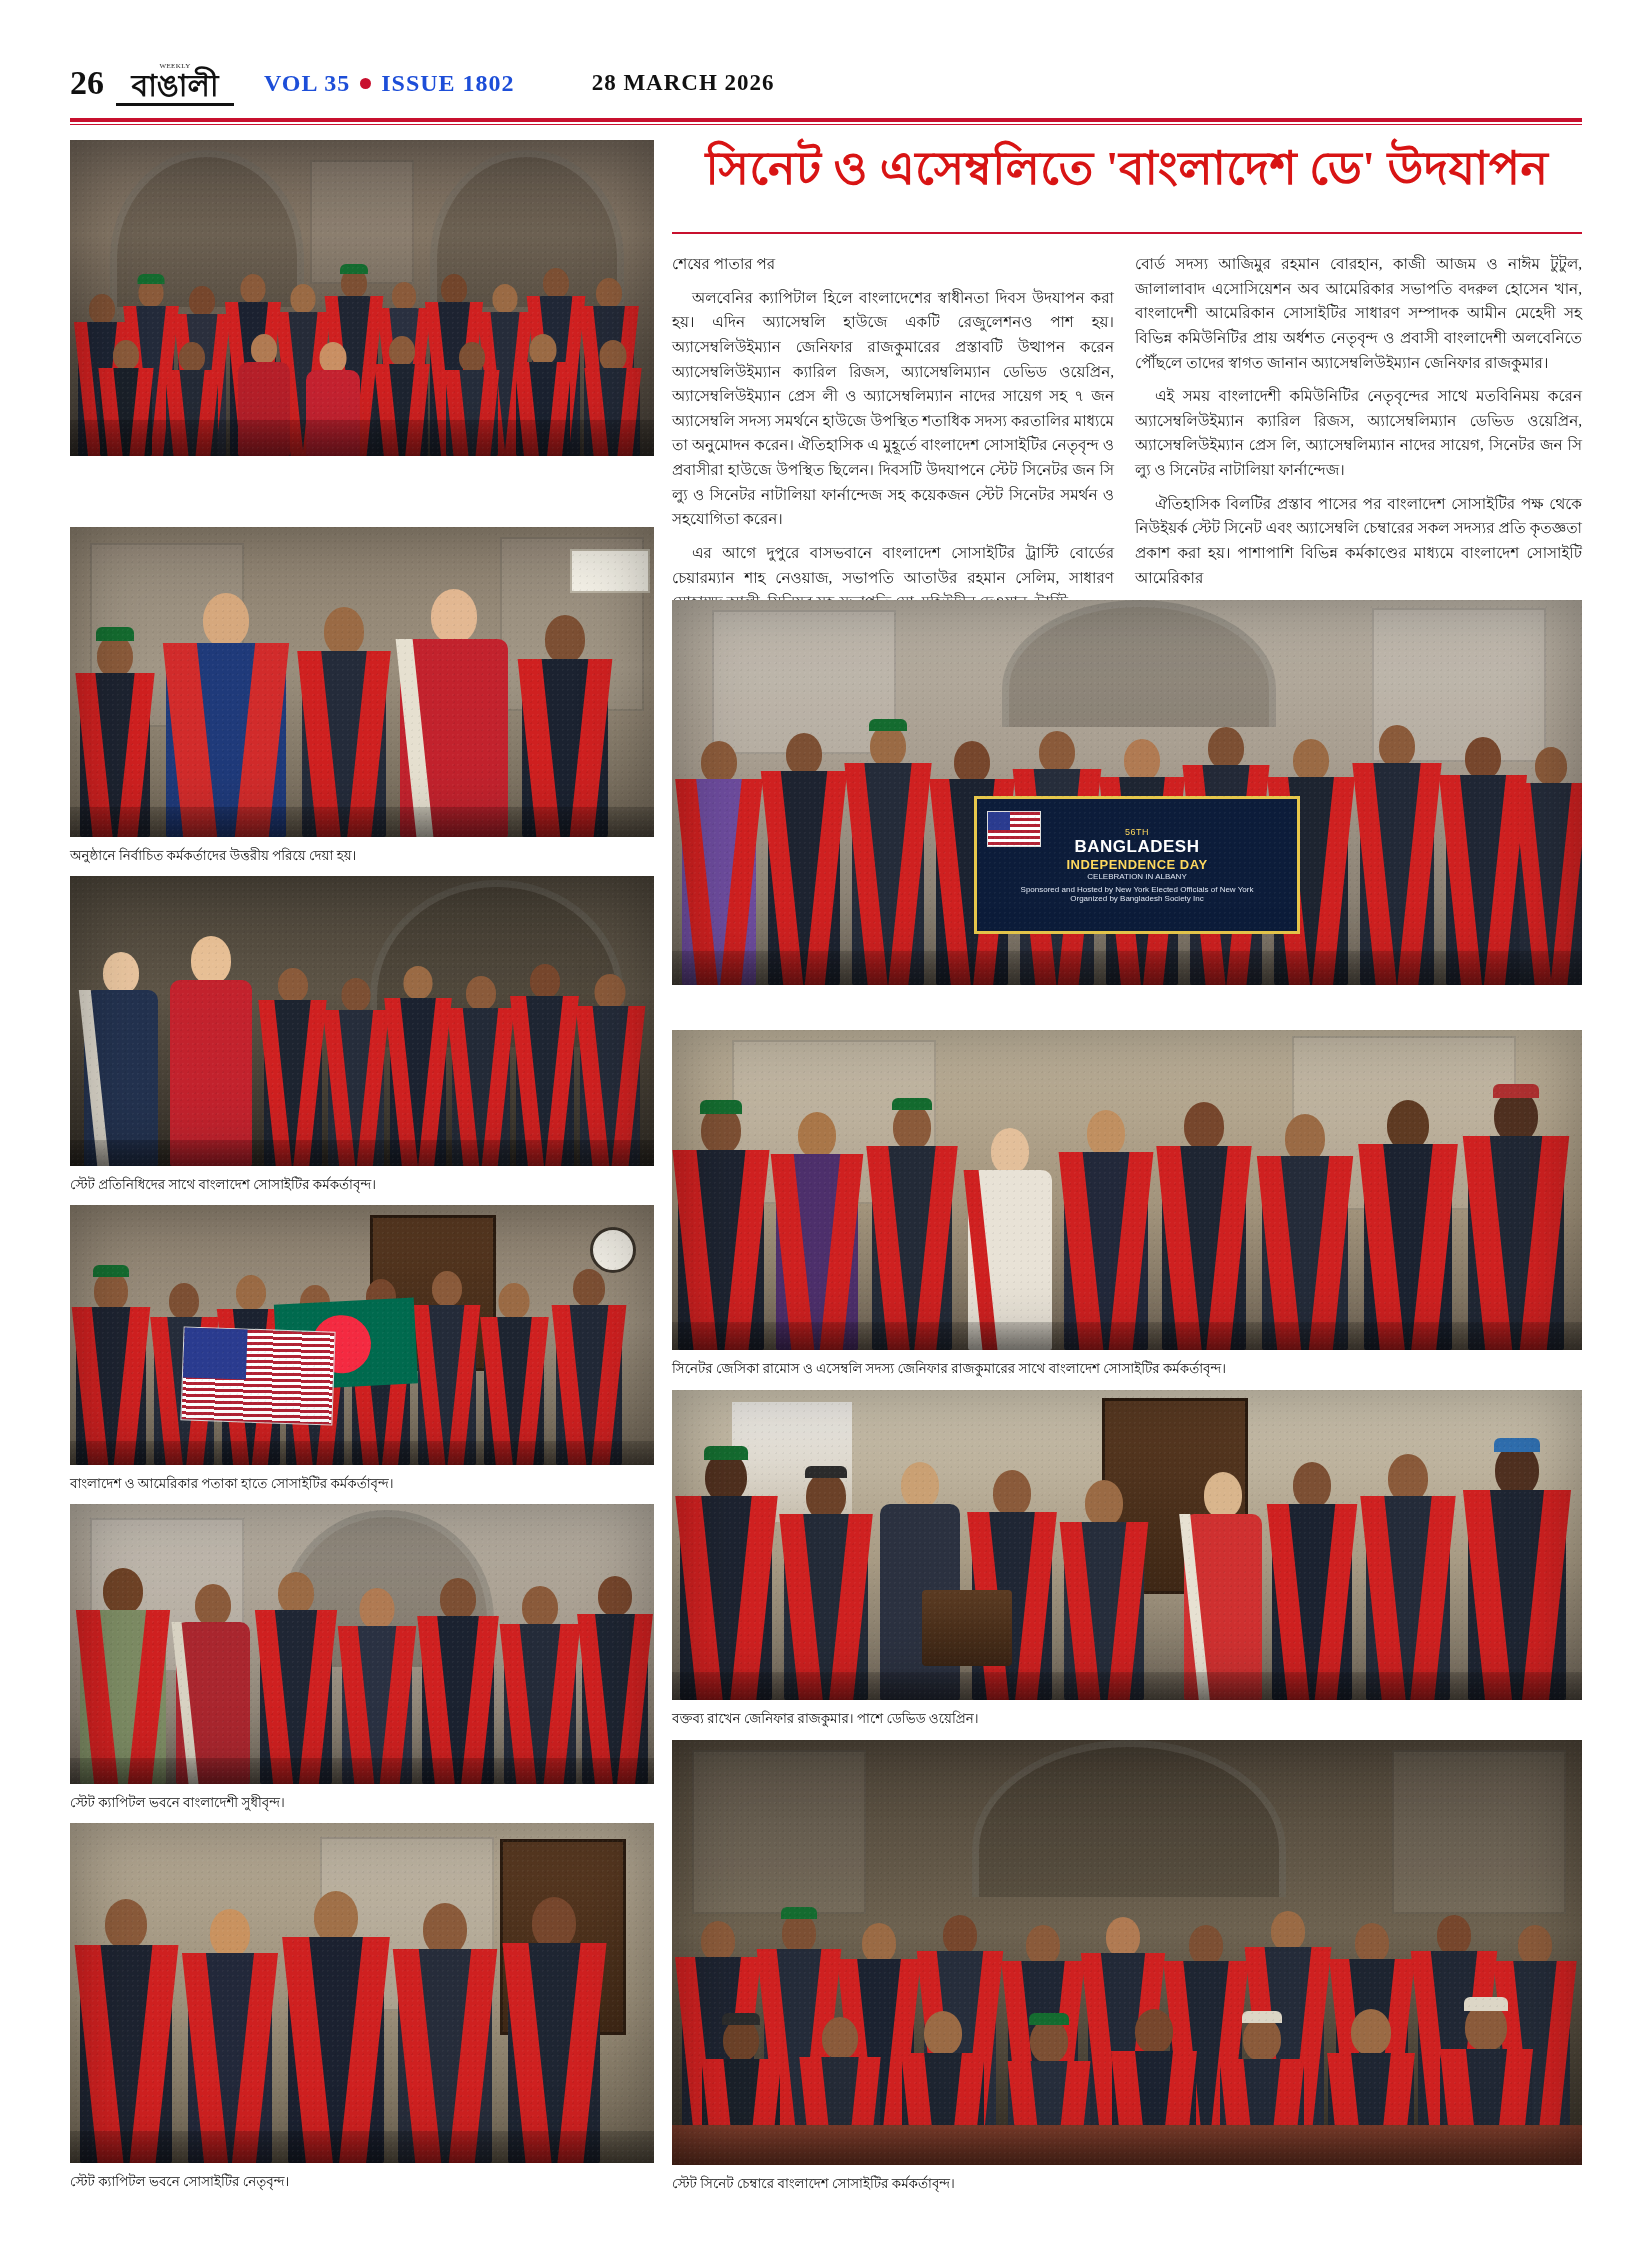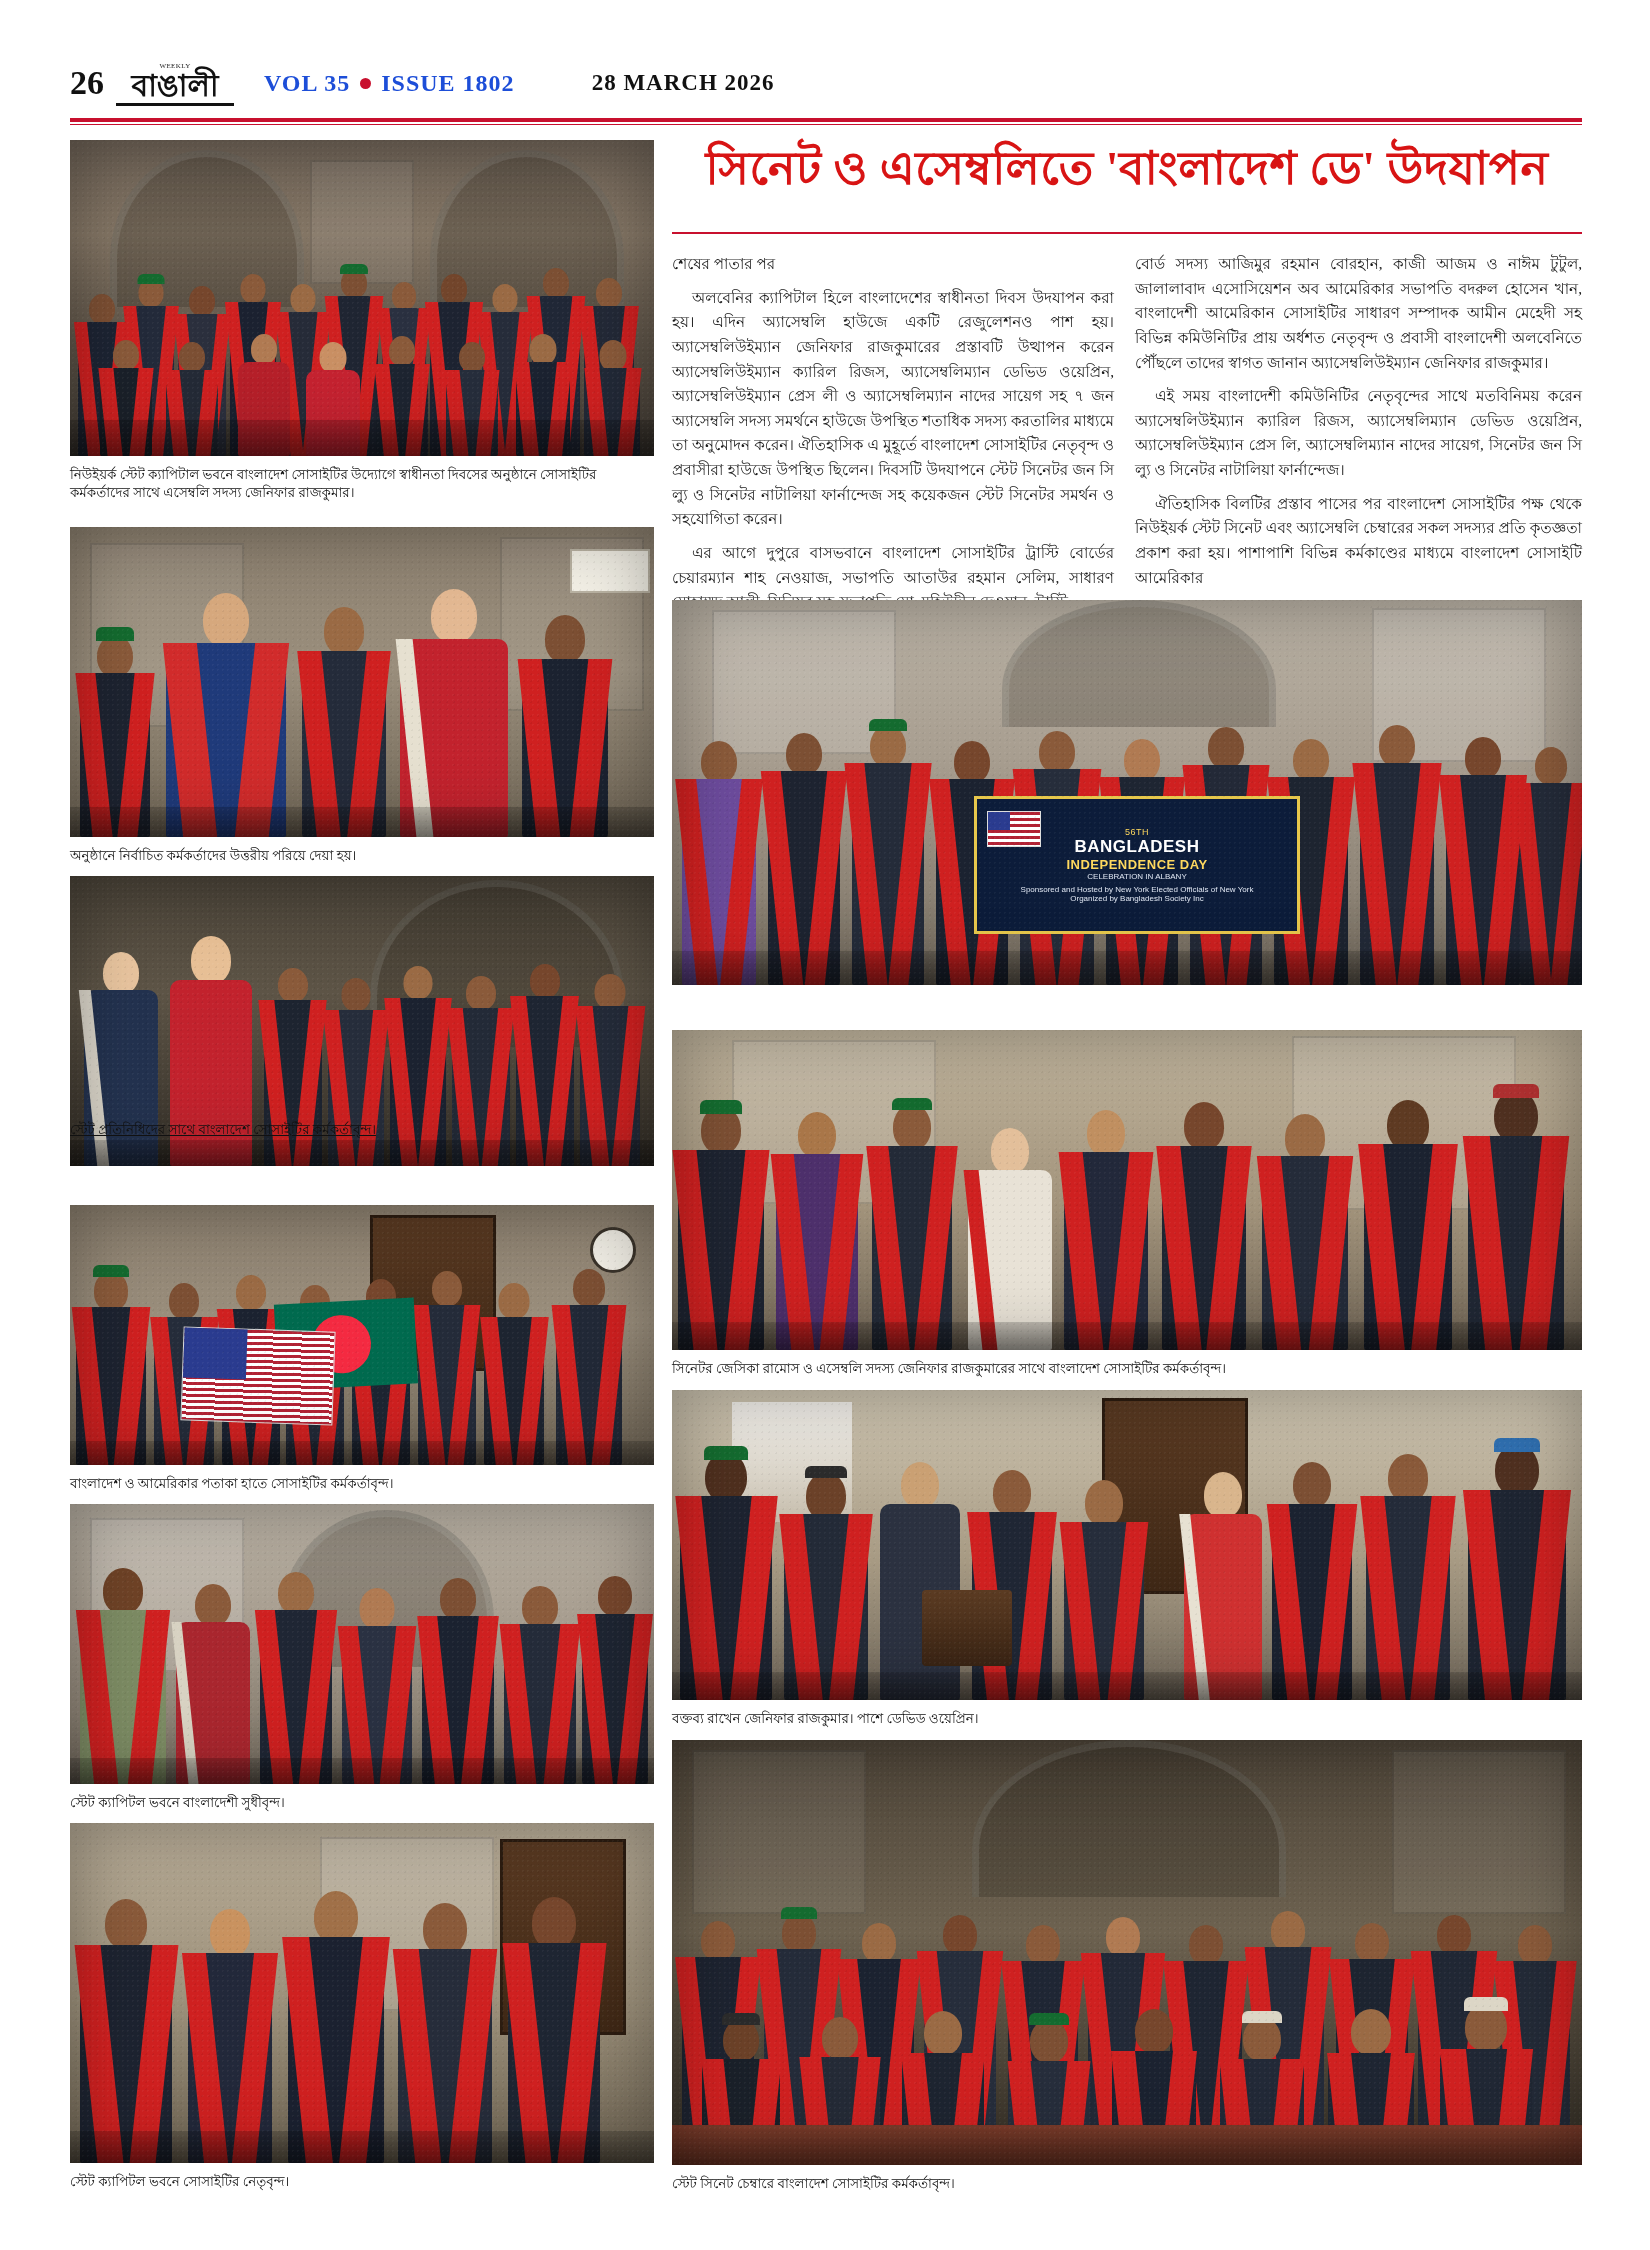--- a/index.html
+++ b/index.html
@@ -501,21 +501,20 @@
                 <div class="sashR"></div>
             </div>
           </div>
         </div>
         <div class="floor" style="height:36px;"></div>
         <div class="grain"></div>
           <div class="vig"></div>
       </div>
     </div>
   </div>
-  <div class="cap" style="left:70px; top:466px; width:584px;">নিউইয়র্ক স্টেট ক্যাপিটাল ভবনে বাংলাদেশ সোসাইটির উদ্যোগে স্বাধীনতা দিবসের অনুষ্ঠানে সোসাইটির কর্মকর্তাদের সাথে এসেম্বলি সদস্য জেনিফার রাজকুমার।</div>
 
   <div class="photo" style="left:70px; top:527px; width:584px; height:310px;">
     <div class="frame">
       <div class="scene">
         <div class="bg-room"></div>
         <div class="wallpanel" style="left:20px; top:16px; width:150px; height:180px;"></div>
         <div class="wallpanel" style="left:430px; top:10px; width:140px; height:170px;"></div>
         <div style="position:absolute; left:500px; top:22px; width:76px; height:40px; background:#f3f0e6; border:2px solid #b9b2a2;"></div>
         <div class="crowd" style="height:270px;">
           <div class="person" style="left:10px; width:70px; height:210px;">
@@ -620,21 +619,21 @@
                 <div class="sashR"></div>
             </div>
           </div>
         </div>
         <div class="floor" style="height:26px;"></div>
         <div class="grain"></div>
           <div class="vig"></div>
       </div>
     </div>
   </div>
-  <div class="cap" style="left:70px; top:1121px; width:584px;text-decoration:underline;">স্টেট প্রতিনিধিদের সাথে বাংলাদেশ সোসাইটির কর্মকর্তাবৃন্দ।</div>
+  <div class="cap" style="left:70px; top:1176px; width:584px;">স্টেট প্রতিনিধিদের সাথে বাংলাদেশ সোসাইটির কর্মকর্তাবৃন্দ।</div>
 
   <div class="photo" style="left:70px; top:1205px; width:584px; height:260px;">
     <div class="frame">
       <div class="scene">
         <div class="bg-room"></div>
         <div class="door" style="left:300px; top:10px; width:120px; height:150px;"></div>
         <div class="clock" style="left:520px; top:22px; width:40px; height:40px;"></div>
         <div class="crowd" style="height:230px;">
           <div class="person" style="left:6px; width:70px; height:200px;">
             <div class="head" style="top:6px;width:34px;height:40px;background:#8a5a3a;"></div>

